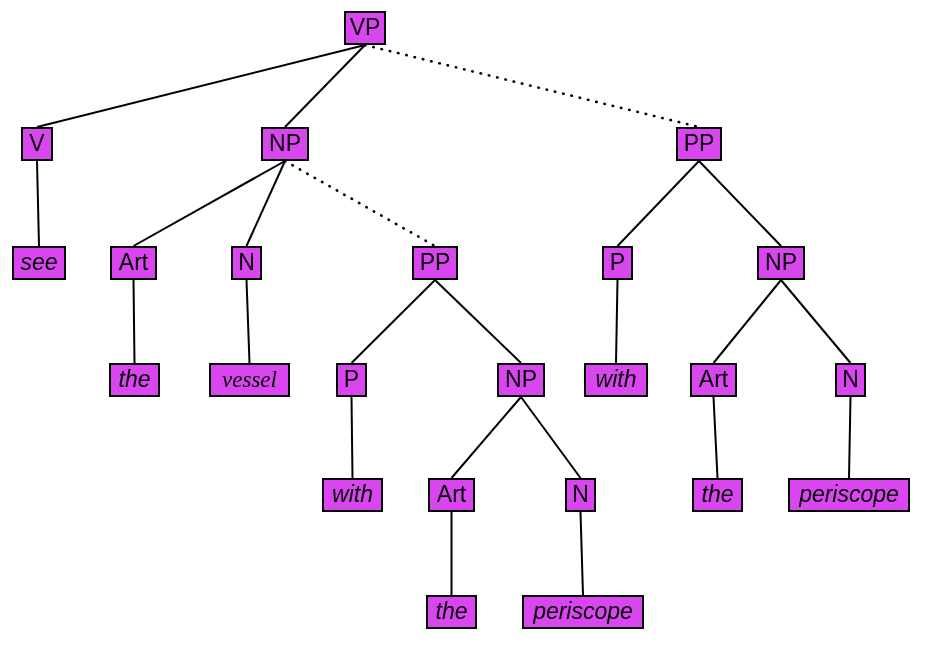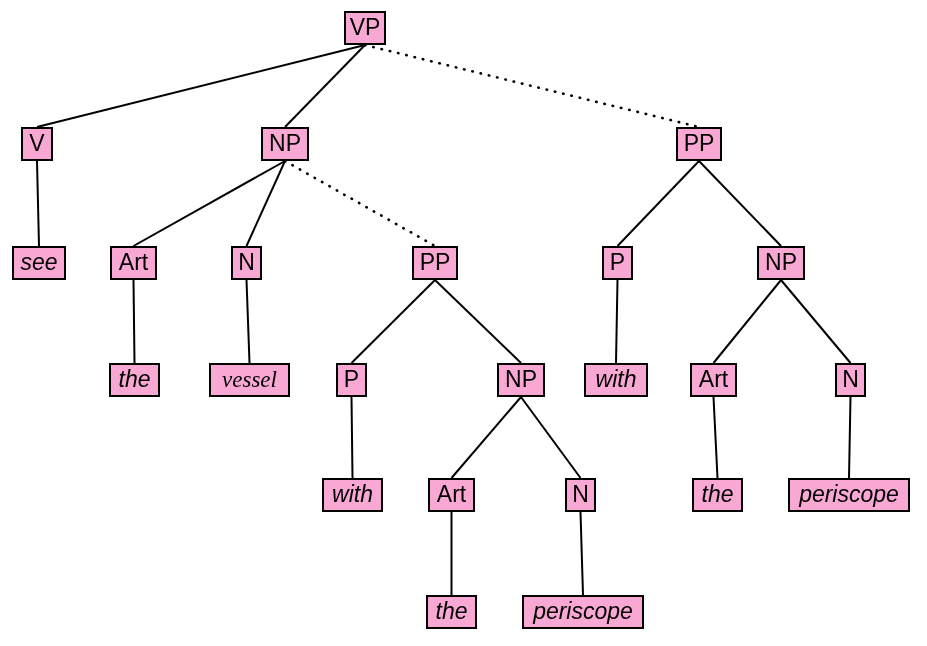--- a/index.html
+++ b/index.html
@@ -19,21 +19,21 @@
     position: absolute;
     left: 0;
     top: 0;
     width: 927px;
     height: 646px;
   }
   .node {
     position: absolute;
     box-sizing: border-box;
     border: 2px solid #000000;
-    background: #f9a8d4;
+    background: #d946ef;
     display: flex;
     align-items: center;
     justify-content: center;
     line-height: 1;
     color: #000000;
     white-space: nowrap;
   }
   .node.cat {
     font-style: normal;
     font-size: 23px;

